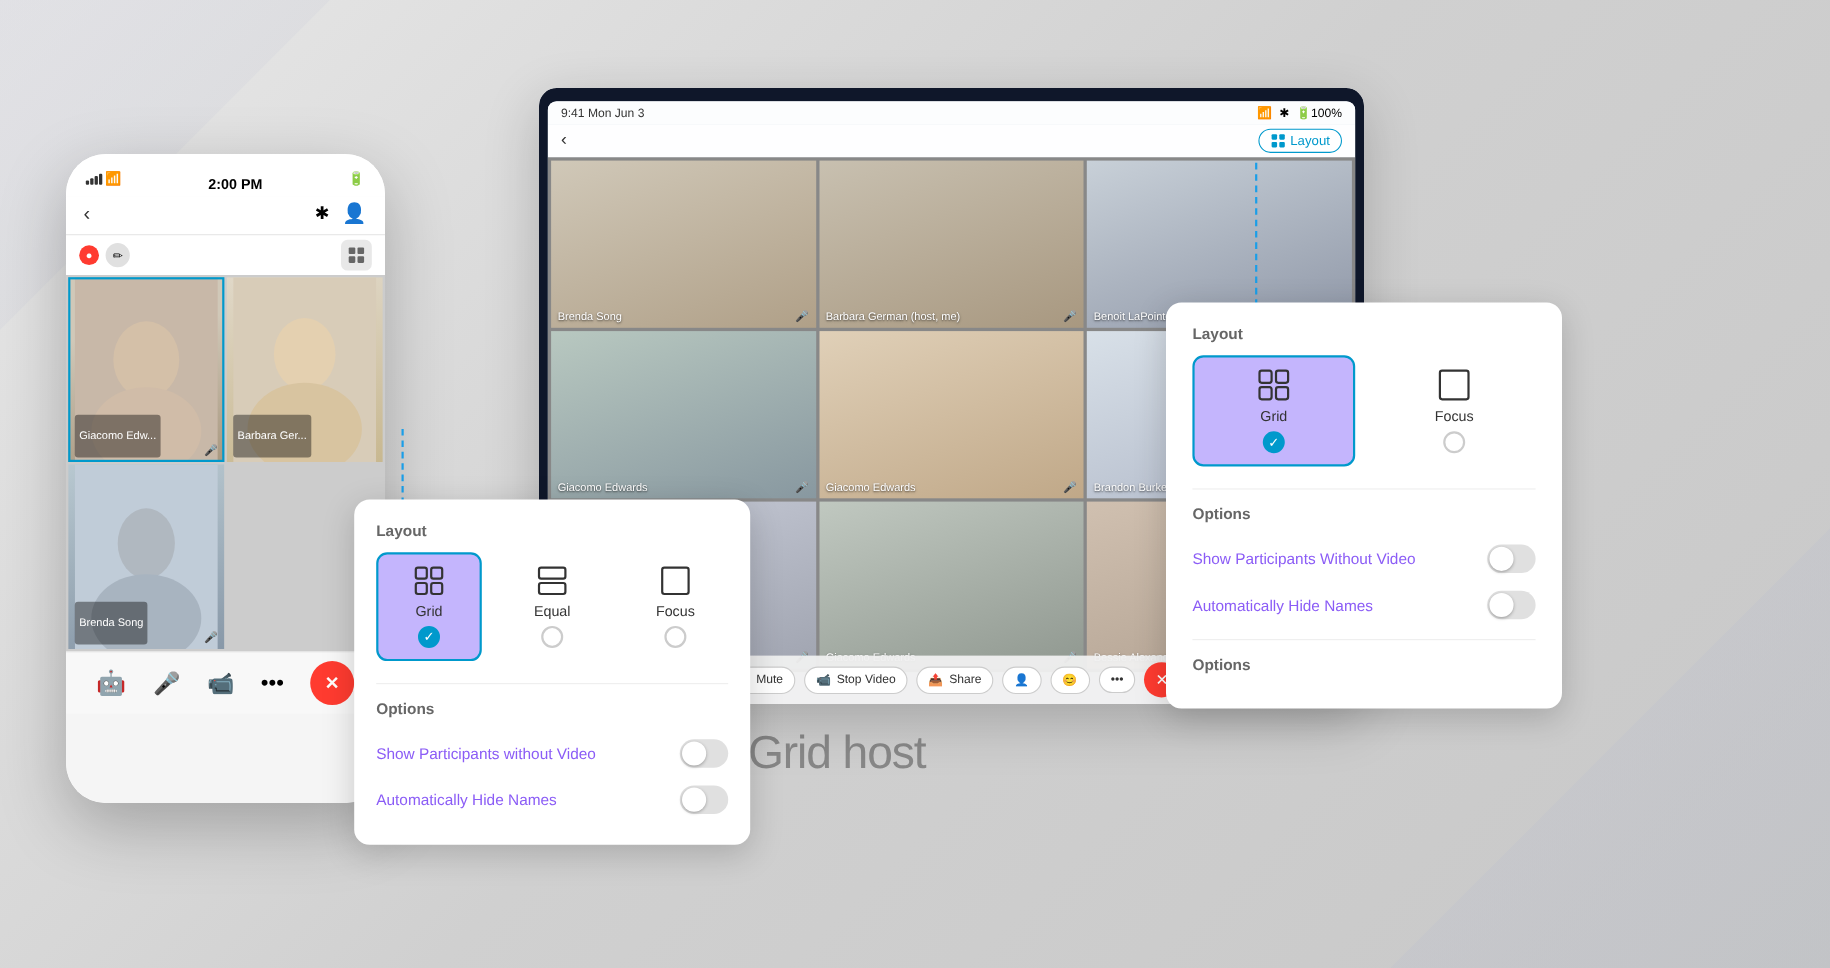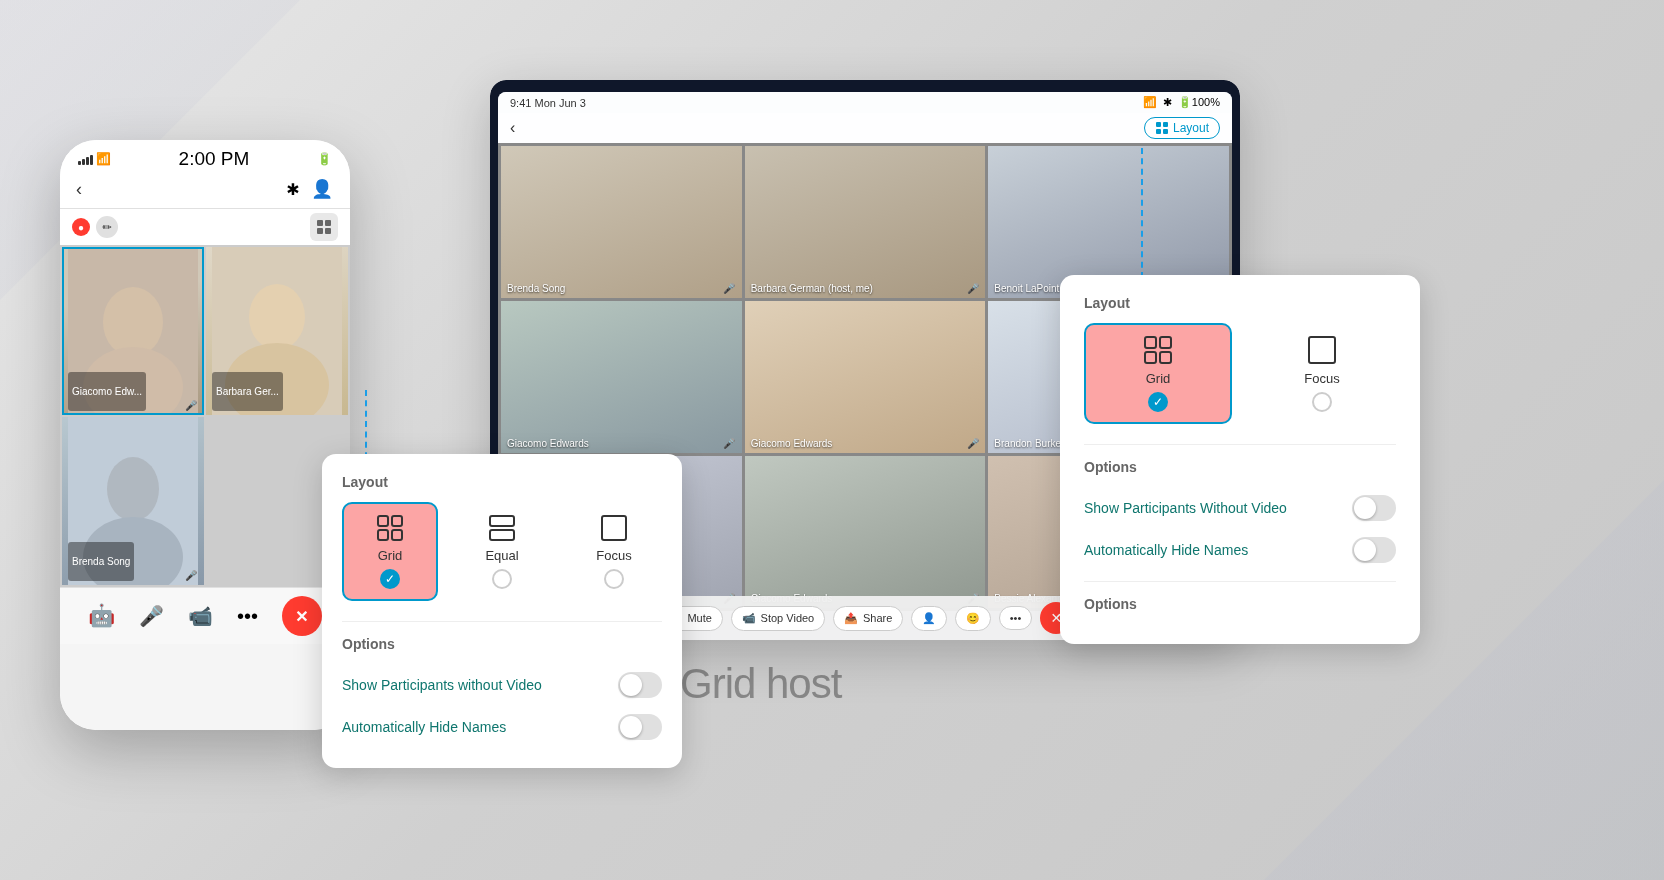--- a/index.html
+++ b/index.html
@@ -145,21 +145,21 @@
       flex-direction: column;
       align-items: center;
       gap: 6px;
       padding: 10px;
       border: 2px solid transparent;
       border-radius: 10px;
       cursor: pointer;
     }
     .layout-option.active {
       border-color: #0099cc;
-      background: #fca5a5;
+      background: #c4b5fd;
     }
     .layout-label {
       font-size: 13px;
       color: #333;
       font-weight: 500;
     }
     .layout-radio {
       width: 20px;
       height: 20px;
       border-radius: 50%;
@@ -183,21 +183,21 @@
       margin: 0 0 14px 0;
     }
     .option-row {
       display: flex;
       justify-content: space-between;
       align-items: center;
       padding: 8px 0;
     }
     .option-label {
       font-size: 14px;
-      color: #0f766e;
+      color: #8b5cf6;
     }
     .toggle-switch {
       width: 44px;
       height: 26px;
       background: #e0e0e0;
       border-radius: 13px;
       position: relative;
       cursor: pointer;
     }
     .toggle-knob {
@@ -409,21 +409,21 @@
     <div class="phone-status-bar">
       <div style="display:flex;align-items:center;gap:3px;">
         <div class="signal-bars">
           <div class="signal-bar" style="height:4px;"></div>
           <div class="signal-bar" style="height:6px;"></div>
           <div class="signal-bar" style="height:8px;"></div>
           <div class="signal-bar" style="height:10px;"></div>
         </div>
         <span style="font-size:12px;">📶</span>
       </div>
-      <span style="font-size:19px;font-weight:400;">2:00 PM</span>
+      <span style="font-size:13px;font-weight:700;margin-top:12px;">2:00 PM</span>
       <span style="font-size:12px;">🔋</span>
     </div>
 
     <div class="phone-nav-bar">
       <span style="font-size:18px;color:#333;">‹</span>
       <div style="display:flex;gap:12px;align-items:center;">
         <span style="font-size:16px;">✱</span>
         <span style="font-size:18px;">👤</span>
       </div>
     </div>

